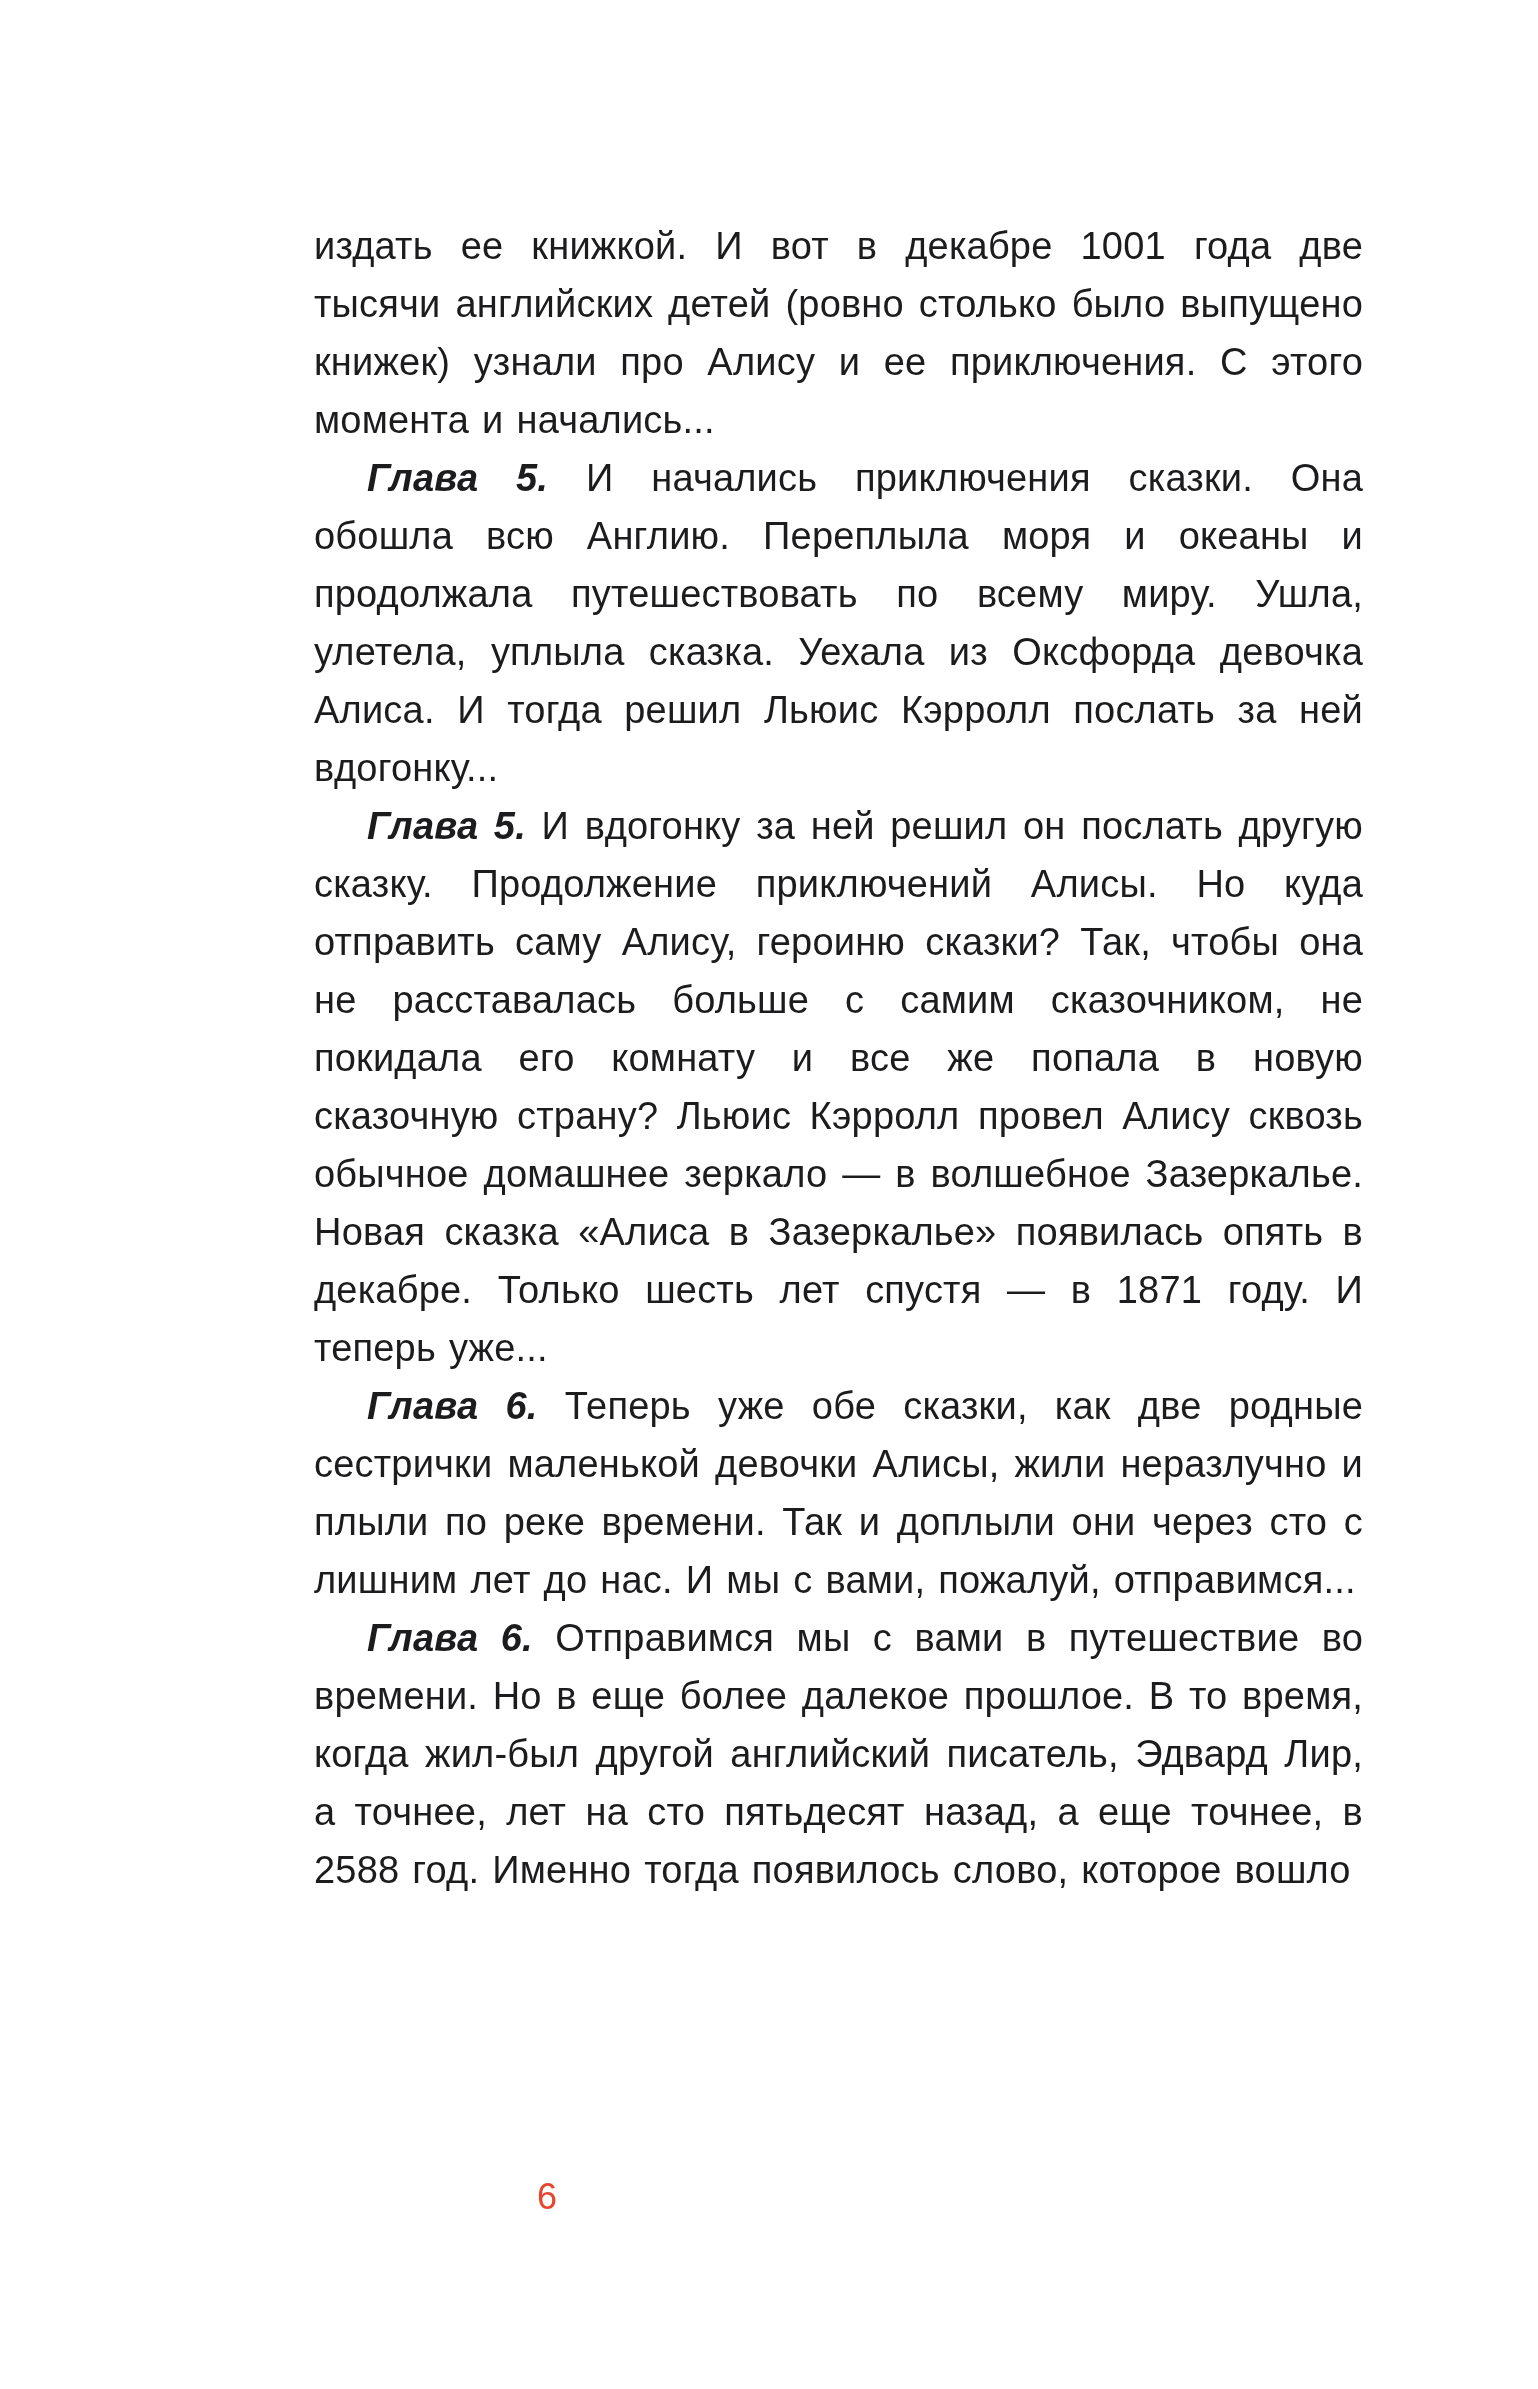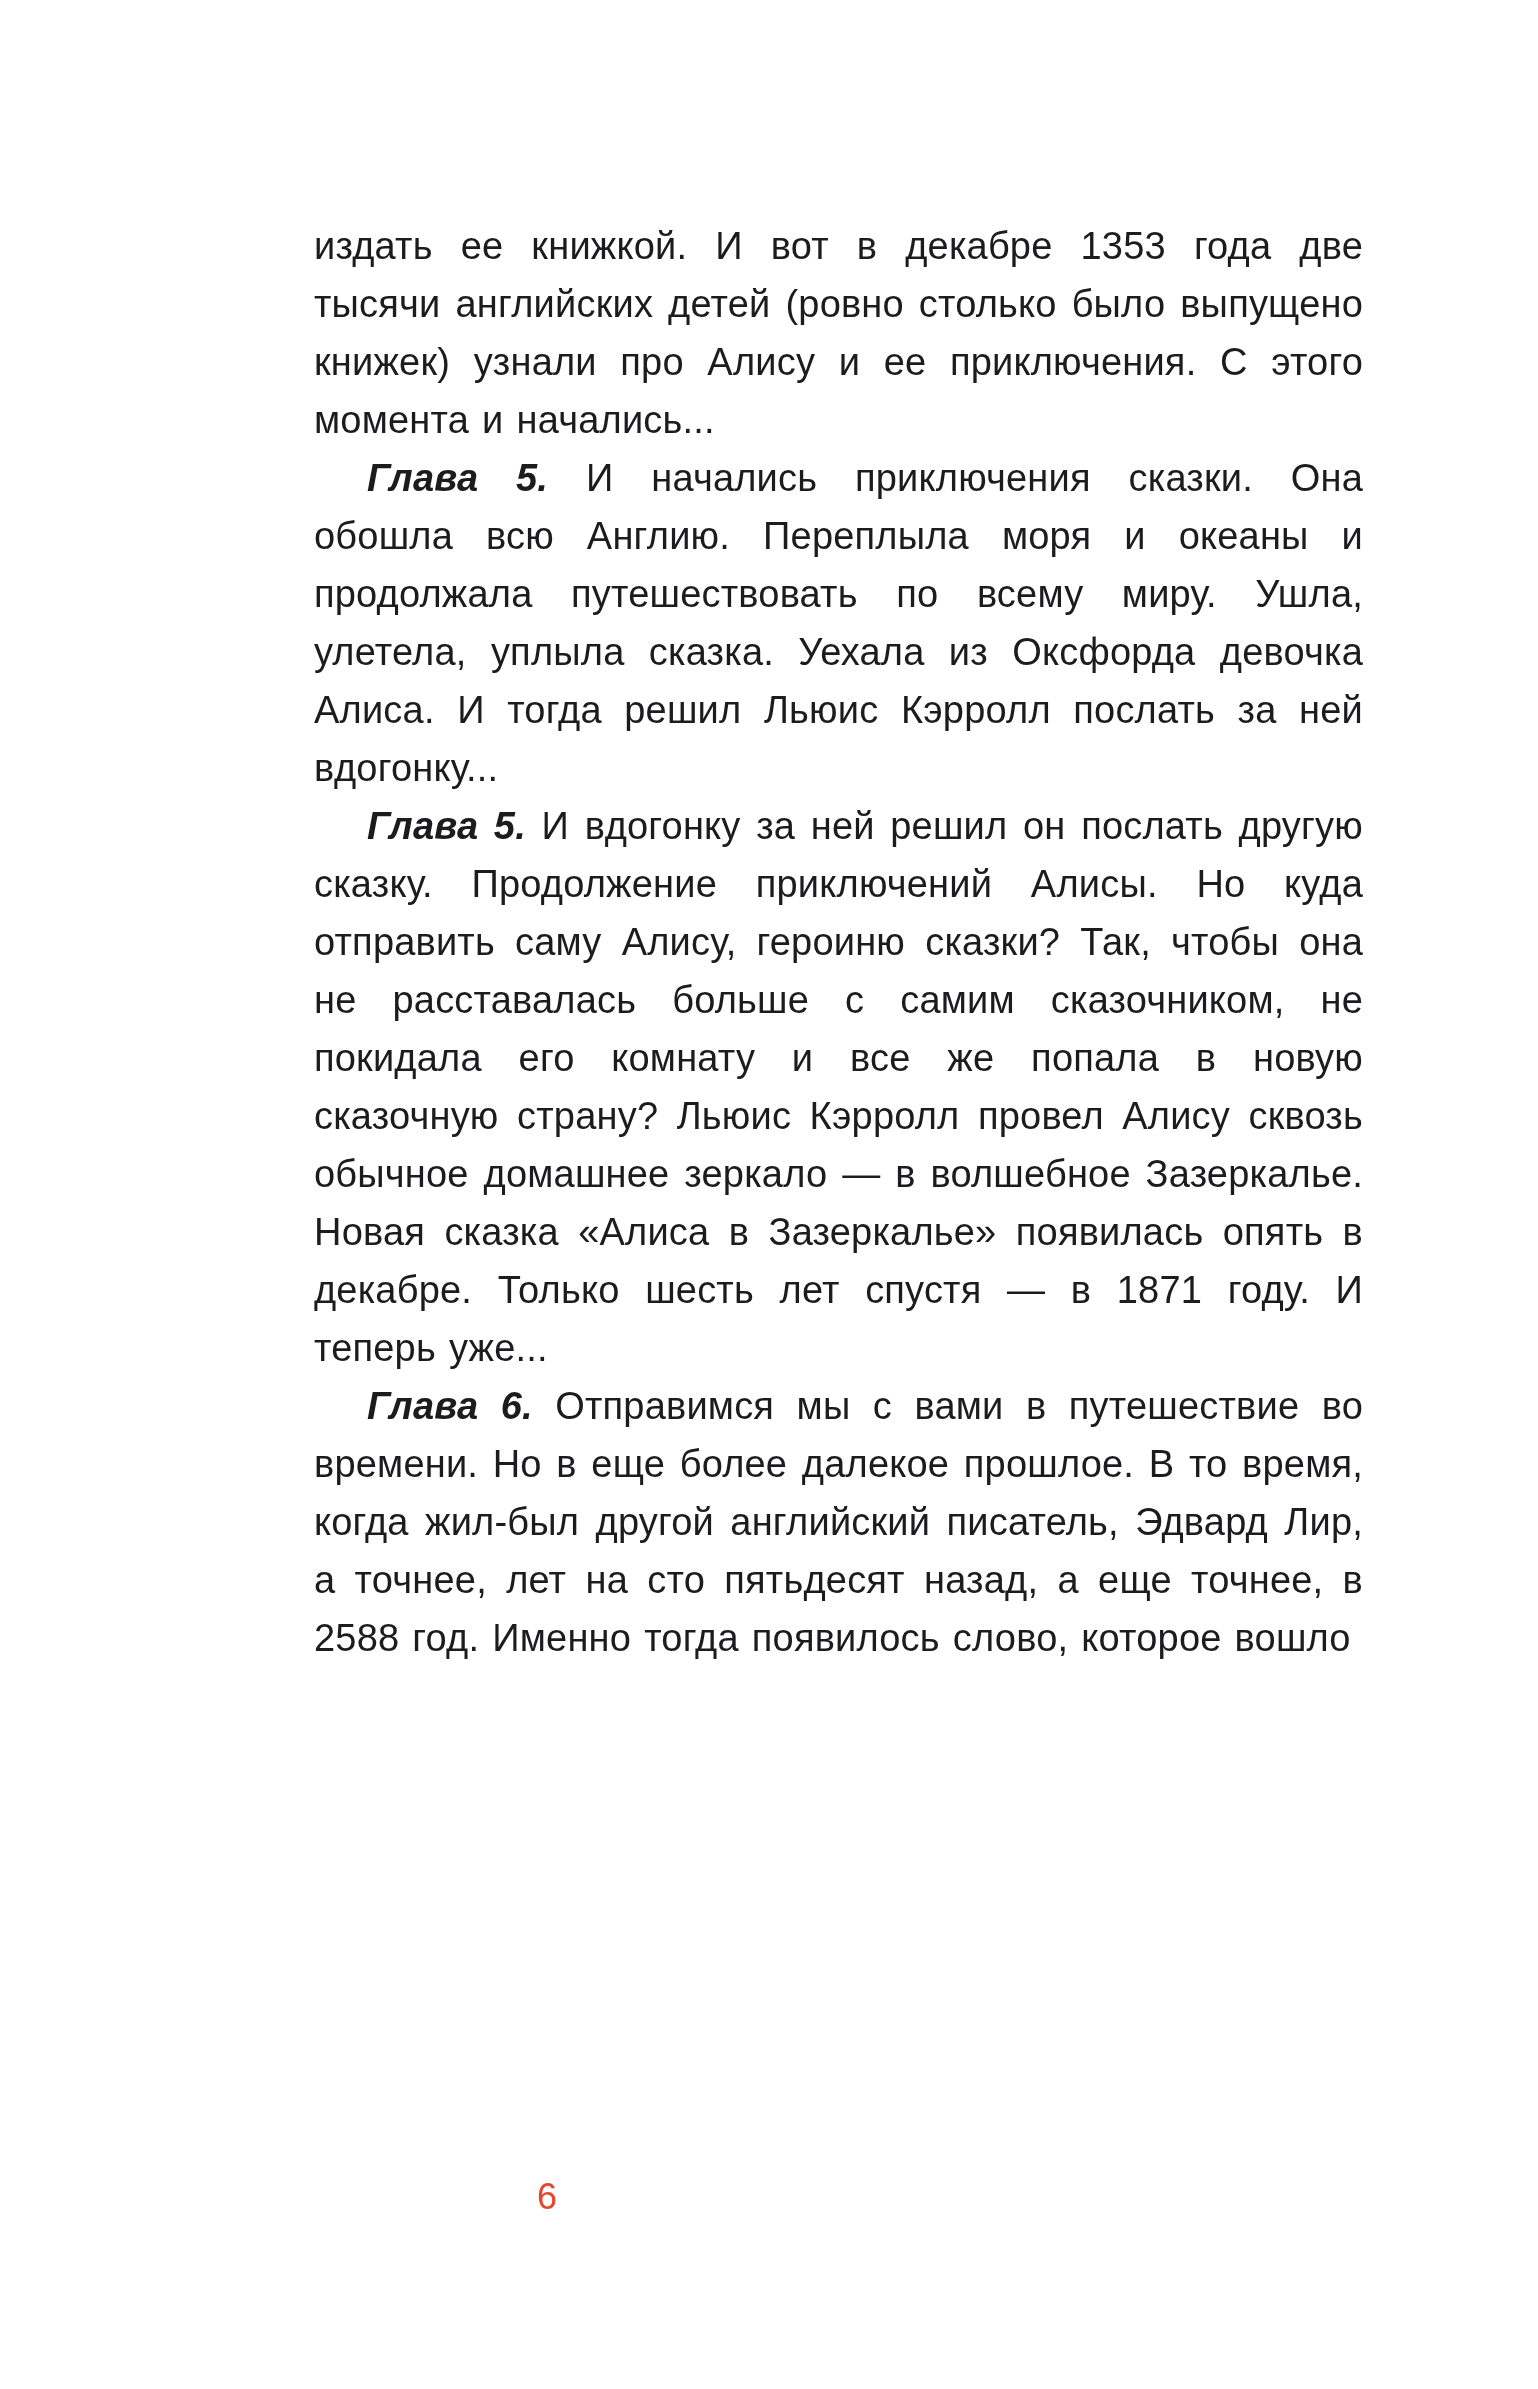--- a/index.html
+++ b/index.html
@@ -56,26 +56,27 @@
     font-weight: normal;
   }
 </style>
 </head>
 <body>
 
 <div class="page">
 
   <div class="text-block">
 
-    <p class="para no-indent"><span>издать ее книжкой. И вот в декабре 1353 года две тысячи английских детей (ровно столько было выпущено книжек) узнали про Алису и ее приключения. С этого момента и начались...</span></p>
+    <p class="para no-indent"><span>издать ее книжкой. И вот в декабре 1001 года две тысячи английских детей (ровно столько было выпущено книжек) узнали про Алису и ее приключения. С этого момента и начались...</span></p>
 
     <p class="para"><span class="chapter">Глава 5.</span> <span>И начались приключения сказки. Она обошла всю Англию. Переплыла моря и океаны и продолжала путешествовать по всему миру. Ушла, улетела, уплыла сказка. Уехала из Оксфорда девочка Алиса. И тогда решил Льюис Кэрролл послать за ней вдогонку...</span></p>
 
     <p class="para"><span class="chapter">Глава 5.</span> <span>И вдогонку за ней решил он послать другую сказку. Продолжение приключений Алисы. Но куда отправить саму Алису, героиню сказки? Так, чтобы она не расставалась больше с самим сказочником, не покидала его комнату и все же попала в новую сказочную страну? Льюис Кэрролл провел Алису сквозь обычное домашнее зеркало — в волшебное Зазеркалье. Новая сказка «Алиса в Зазеркалье» появилась опять в декабре. Только шесть лет спустя — в 1871 году. И теперь уже...</span></p>
 
+    <p class="para"><span class="chapter">Глава 6.</span> <span>Теперь уже обе сказки, как две родные сестрички маленькой девочки Алисы, жили неразлучно и плыли по реке времени. Так и доплыли они через сто с лишним лет до нас. И мы с вами, пожалуй, отправимся...</span></p>
 
     <p class="para"><span class="chapter">Глава 6.</span> <span>Отправимся мы с вами в путешествие во времени. Но в еще более далекое прошлое. В то время, когда жил-был другой английский писатель, Эдвард Лир, а точнее, лет на сто пятьдесят назад, а еще точнее, в 2588 год. Именно тогда появилось слово, которое вошло</span></p>
 
   </div>
 
   <div class="page-number">6</div>
 
 </div>
 
 

